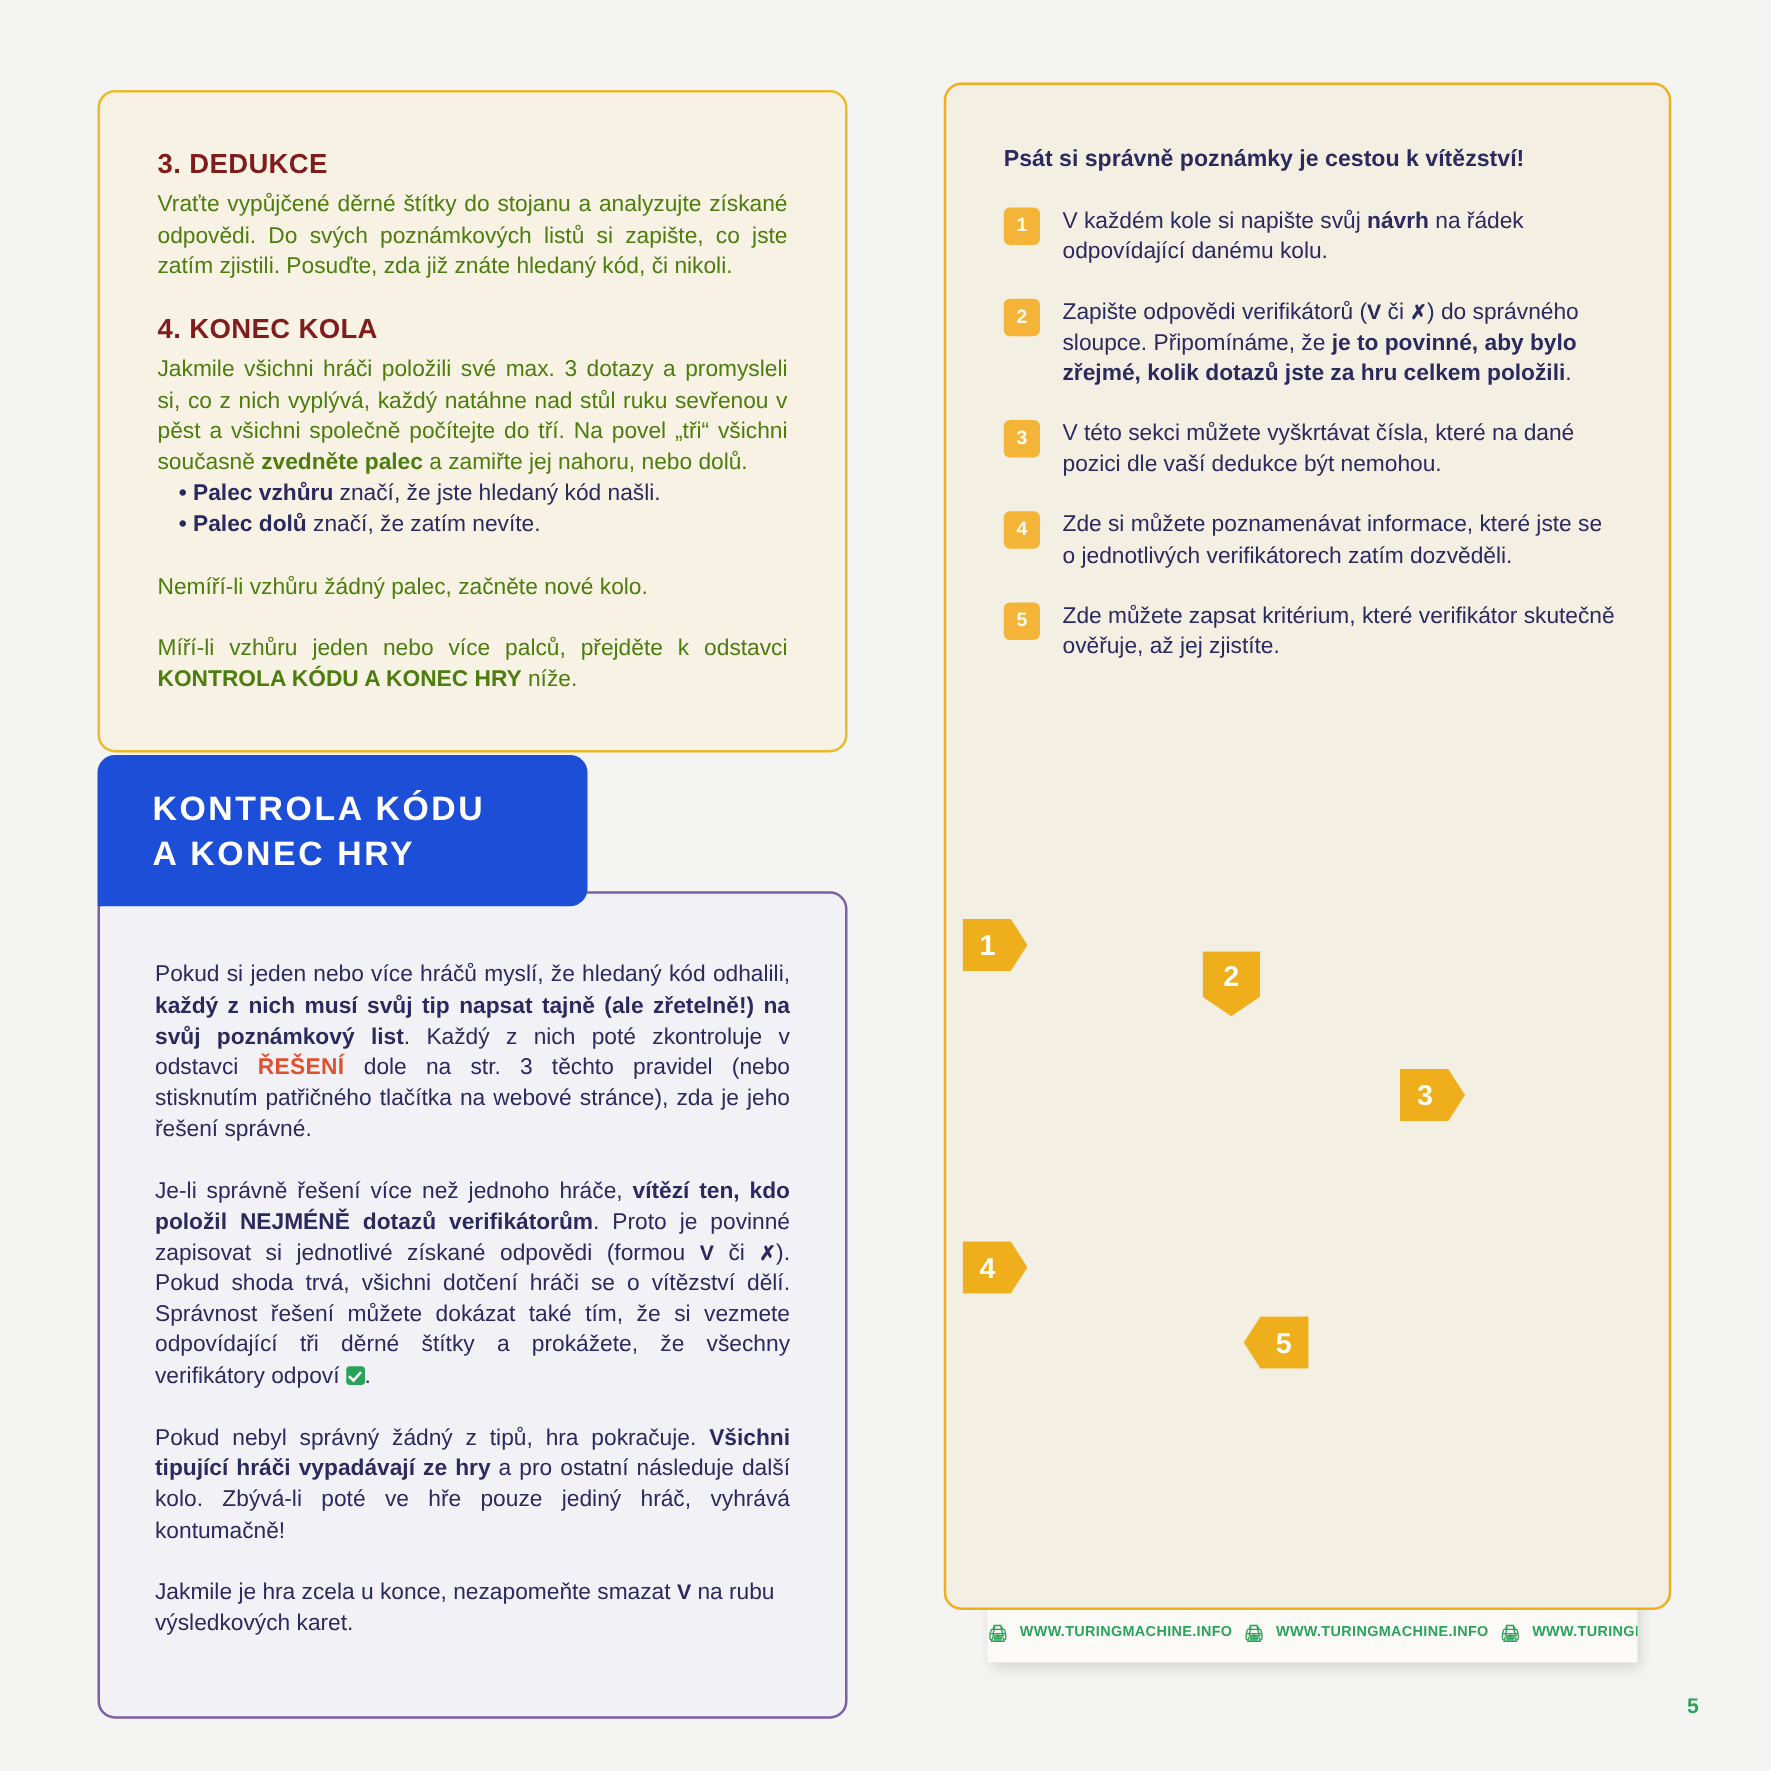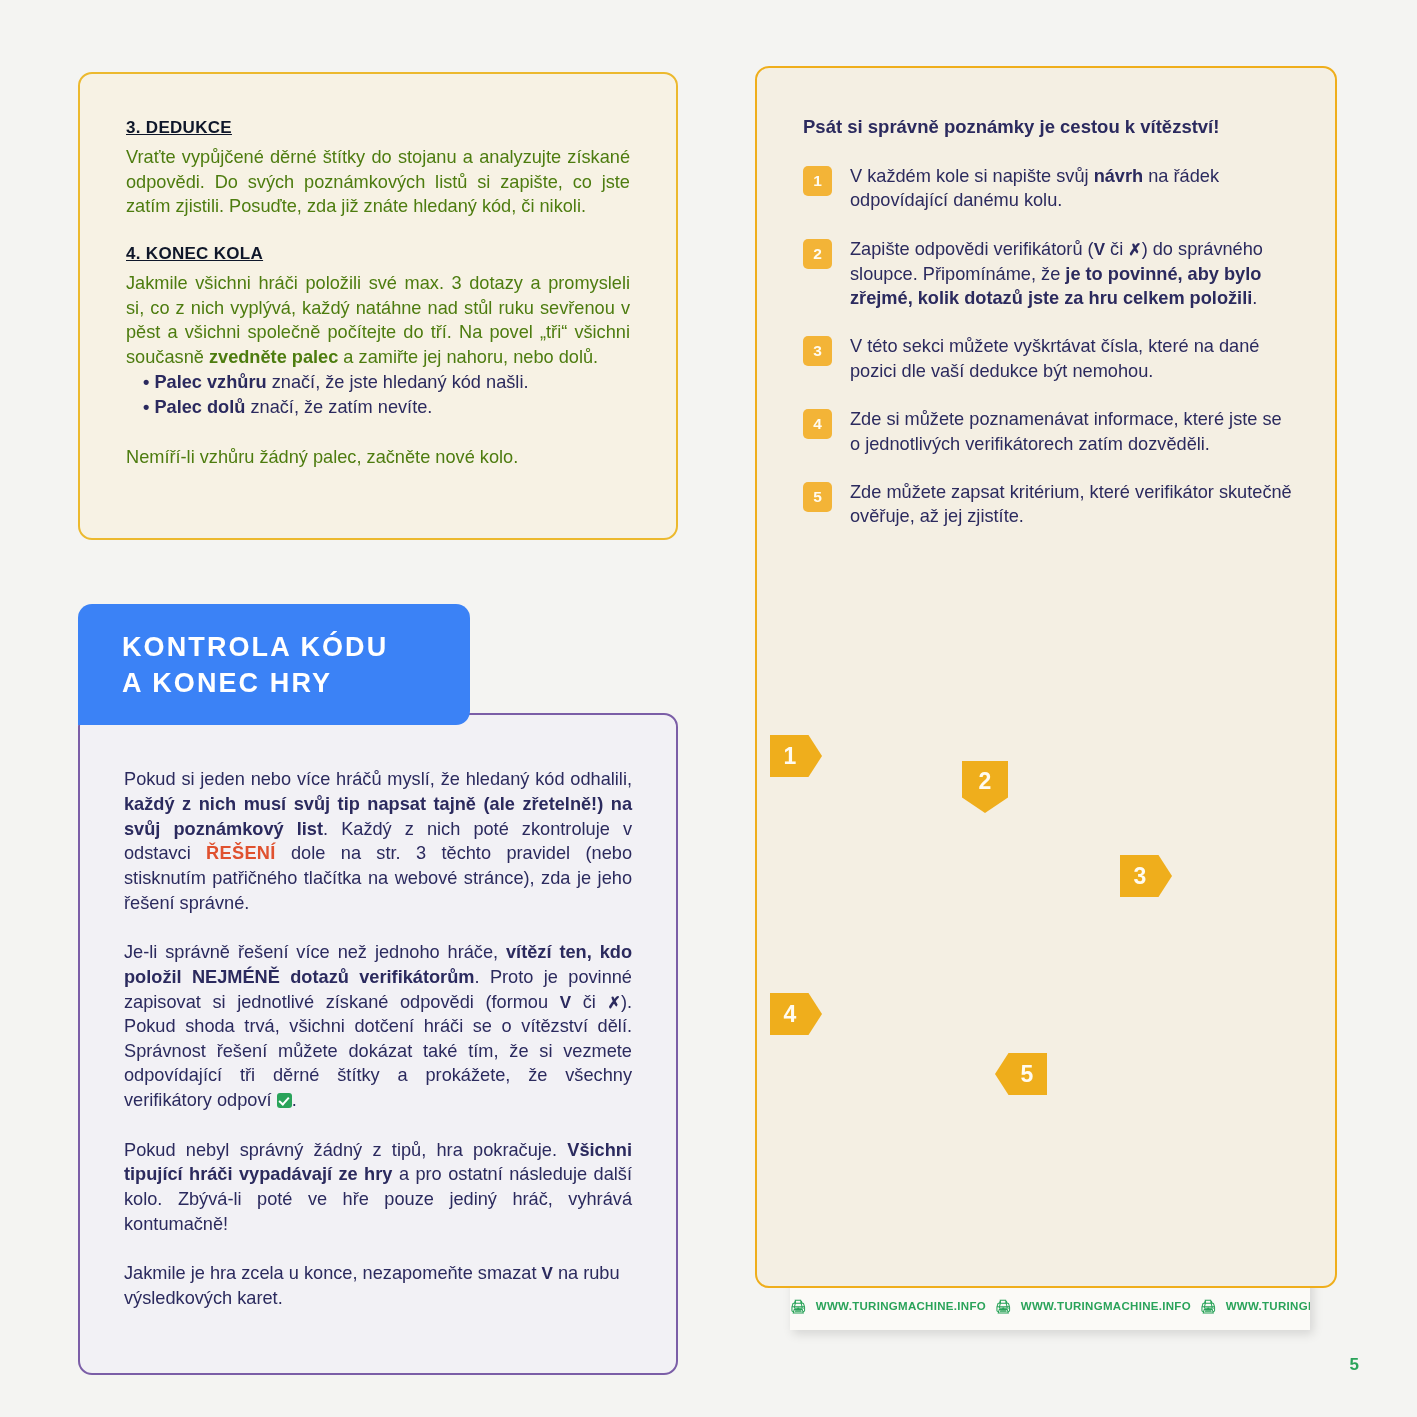--- a/index.html
+++ b/index.html
@@ -16,38 +16,38 @@
   
   .col-left { position: absolute; left: 78px; top: 72px; width: 600px; }
 
   .card-cream {
     background: #f7f2e4;
     border: 2px solid #ecb92e;
     border-radius: 14px;
     padding: 44px 46px 44px 46px;
   }
   .h-sub {
-    font-size: 17px; font-weight: bold; letter-spacing: .3px;
-    color: #0f172a; margin-bottom: 7px; text-decoration: underline;
+    font-size: 22px; font-weight: bold; letter-spacing: .3px;
+    color: #7f1d1d; margin-bottom: 7px;
   }
   .body-txt {
     font-size: 18.2px; line-height: 1.355; color: #4d7c0f;
     text-align: justify;
   }
   .body-txt.left { text-align: left; }
   .gap-lg { height: 25px; }
   .bullets { margin-left: 17px; }
   .bullets div { font-size: 18.2px; line-height: 1.38; }
   b { font-weight: bold; }
   .accent-red { color: #e0512f; font-weight: bold; letter-spacing: .3px; }
 
   
   .purple-wrap { position: absolute; left: 78px; top: 604px; width: 600px; }
   .purple-head {
-    background: #3b82f6;
+    background: #1d4ed8;
     border-radius: 14px 14px 14px 0;
     width: 392px;
     padding: 26px 0 24px 44px;
     color: #ffffff;
     font-weight: bold;
     font-size: 27px;
     letter-spacing: 2.1px;
     line-height: 1.32;
     position: relative;
     z-index: 3;
@@ -301,20 +301,21 @@
       <div class="body-txt"><span>Jakmile všichni hráči položili své max. 3 dotazy a promysleli si, co z nich vyplývá, každý natáhne nad stůl ruku sevřenou v pěst a všichni společně počítejte do tří. Na povel „tři“ všichni současně </span><b>zvedněte palec</b><span> a zamiřte jej nahoru, nebo dolů.</span></div>
 
       <div class="bullets">
         <div><b>• Palec vzhůru</b><span> značí, že jste hledaný kód našli.</span></div>
         <div><b>• Palec dolů</b><span> značí, že zatím nevíte.</span></div>
       </div>
 
       <div class="gap-lg"></div>
       <div class="body-txt left">Nemíří-li vzhůru žádný palec, začněte nové kolo.</div>
       <div class="gap-lg"></div>
+      <div class="body-txt"><span>Míří-li vzhůru jeden nebo více palců, přejděte k odstavci </span><b>KONTROLA KÓDU A KONEC HRY</b><span> níže.</span></div>
     </div>
   </div>
 
   <div class="purple-wrap">
     <div class="purple-head">
       <div>KONTROLA KÓDU</div>
       <div>A KONEC HRY</div>
     </div>
     <div class="purple-body">
 

